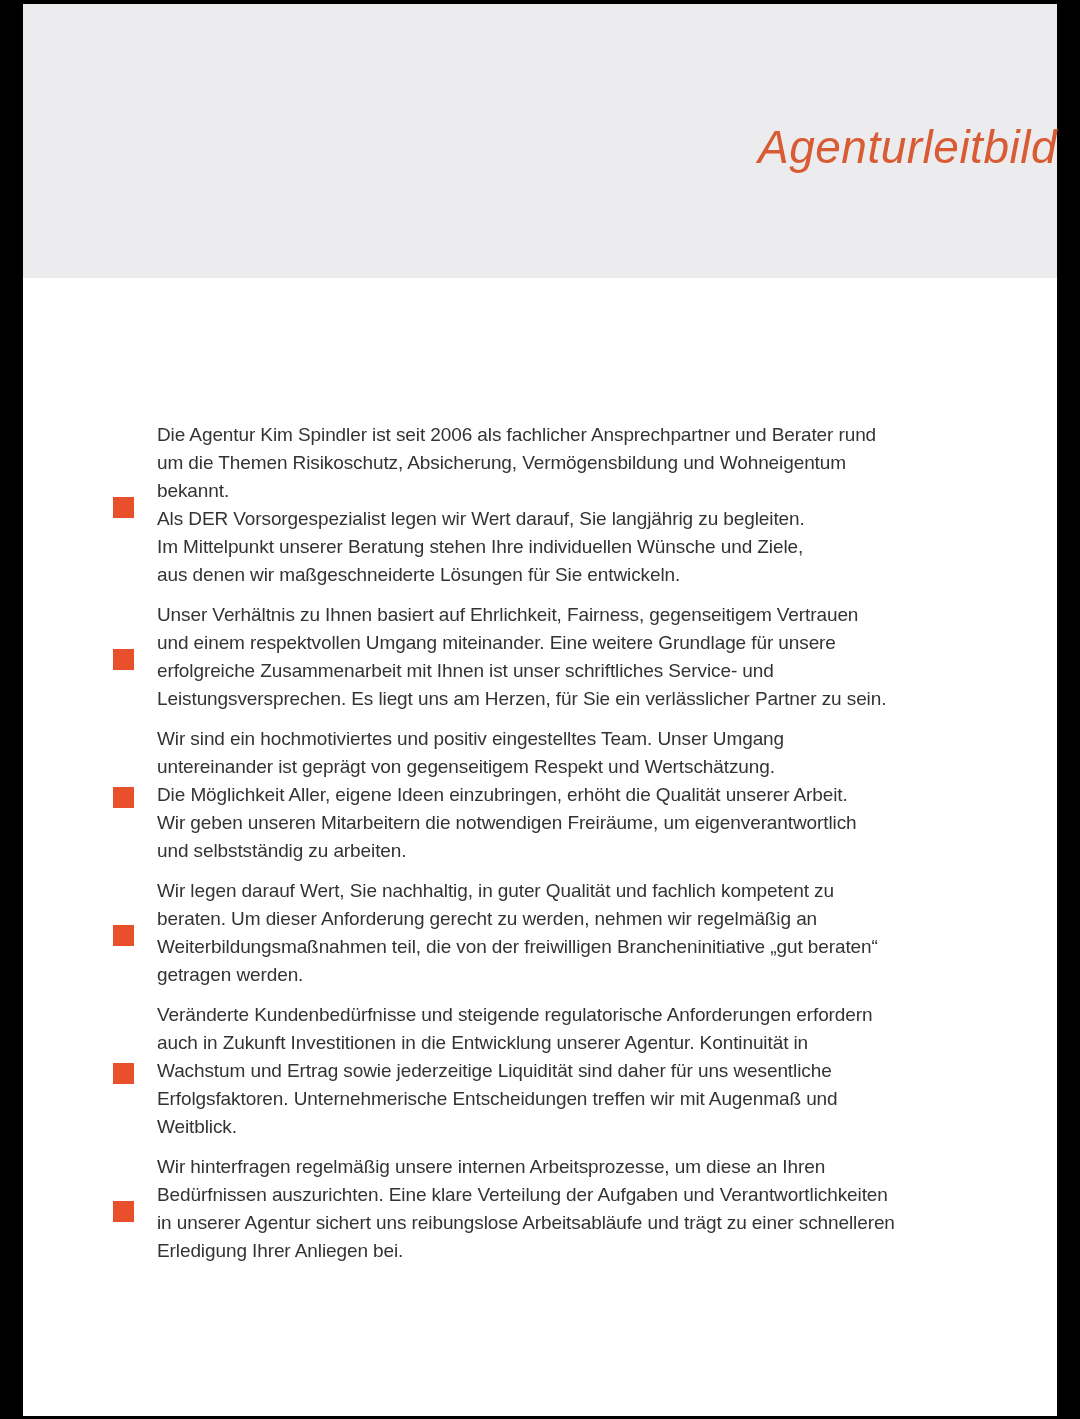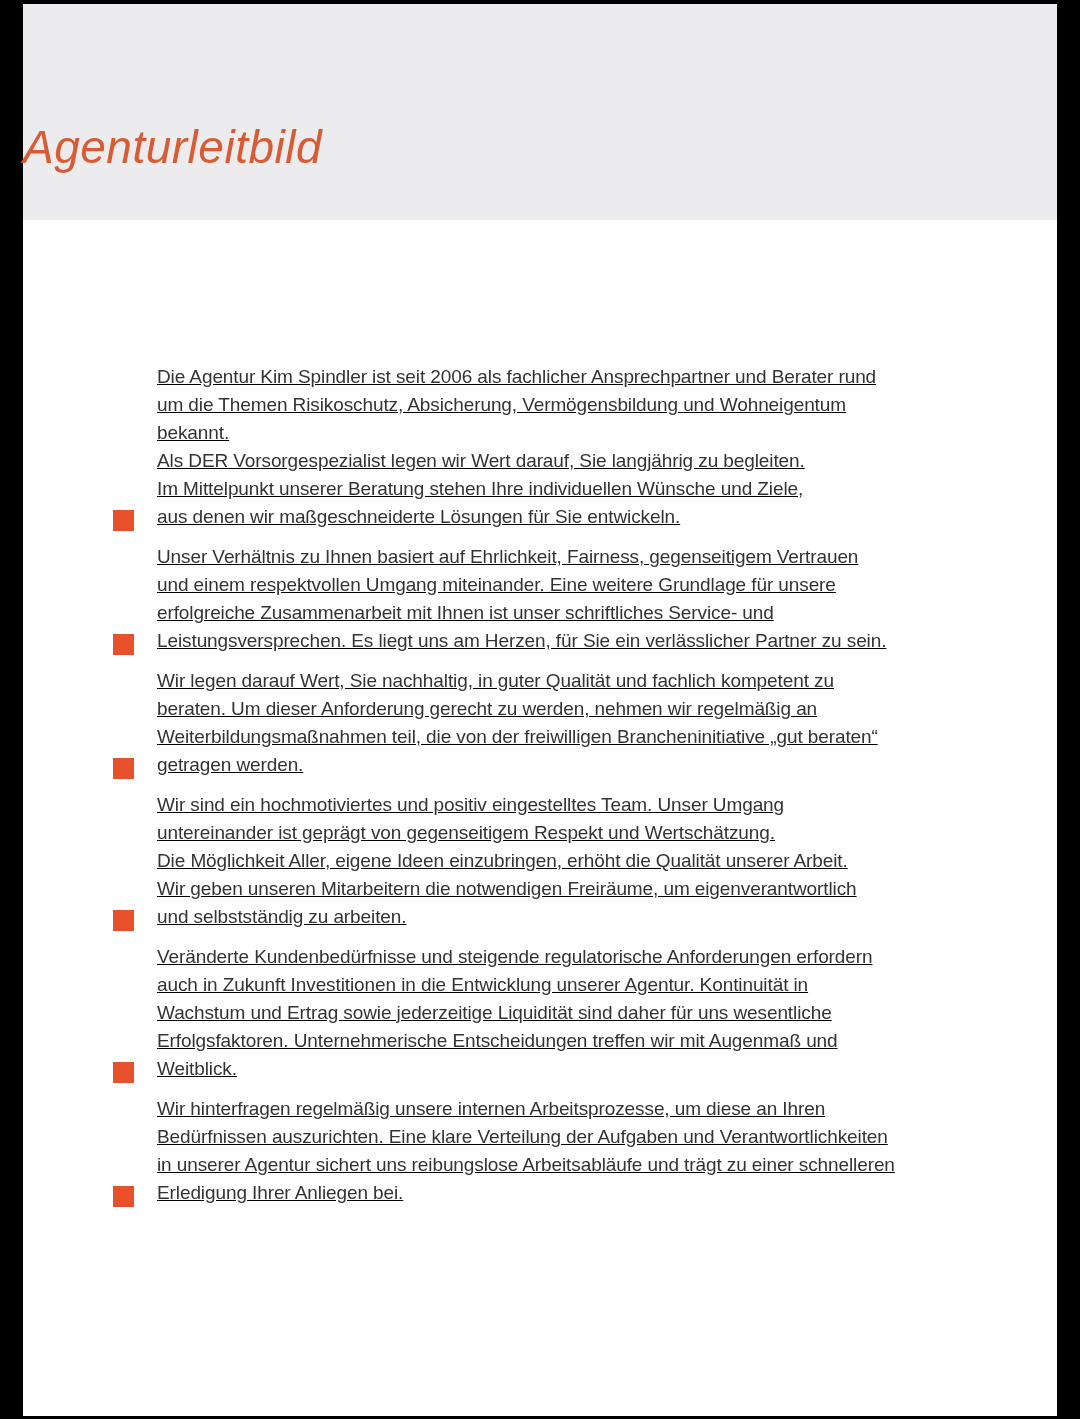--- a/index.html
+++ b/index.html
@@ -12,41 +12,40 @@
   }
   .page {
     position: absolute;
     left: 23px;
     right: 23px;
     top: 4px;
     bottom: 3px;
     background: #ffffff;
   }
   .band {
-    height: 216px;
+    height: 274px;
     background: #ECECEE;
-    text-align: left;
+    text-align: right;
   }
   .title {
     display: inline-block;
     padding-top: 116px;
     font-size: 46px;
     font-weight: 400;
     font-style: italic;
     letter-spacing: 0.5px;
     color: #D95B33;
   }
   .content {
     padding: 143px 0 0 90px;
   }
   .para {
     display: flex;
-    align-items: flex-end;
+    align-items: center;
     margin-bottom: 12px;
-    text-decoration: underline;
   }
   .bullet {
     flex: 0 0 auto;
     width: 21px;
     height: 21px;
     background: #E8502B;
     margin-top: 4px;
     margin-right: 23px;
   }
   .ptext {
@@ -82,33 +81,33 @@
     <div class="para">
       <span class="bullet"></span>
       <p class="ptext">Unser Verhältnis zu Ihnen basiert auf Ehrlichkeit, Fairness, gegenseitigem Vertrauen
 und einem respektvollen Umgang miteinander. Eine weitere Grundlage für unsere
 erfolgreiche Zusammenarbeit mit Ihnen ist unser schriftliches Service- und
 Leistungsversprechen. Es liegt uns am Herzen, für Sie ein verlässlicher Partner zu sein.</p>
     </div>
 
     <div class="para">
       <span class="bullet"></span>
-      <p class="ptext">Wir legen darauf Wert, Sie nachhaltig, in guter Qualität und fachlich kompetent zu
-beraten. Um dieser Anforderung gerecht zu werden, nehmen wir regelmäßig an
-Weiterbildungsmaßnahmen teil, die von der freiwilligen Brancheninitiative „gut beraten“
-getragen werden.</p>
-    </div>
-
-    <div class="para">
-      <span class="bullet"></span>
       <p class="ptext">Wir sind ein hochmotiviertes und positiv eingestelltes Team. Unser Umgang
 untereinander ist geprägt von gegenseitigem Respekt und Wertschätzung.
 Die Möglichkeit Aller, eigene Ideen einzubringen, erhöht die Qualität unserer Arbeit.
 Wir geben unseren Mitarbeitern die notwendigen Freiräume, um eigenverantwortlich
 und selbstständig zu arbeiten.</p>
+    </div>
+
+    <div class="para">
+      <span class="bullet"></span>
+      <p class="ptext">Wir legen darauf Wert, Sie nachhaltig, in guter Qualität und fachlich kompetent zu
+beraten. Um dieser Anforderung gerecht zu werden, nehmen wir regelmäßig an
+Weiterbildungsmaßnahmen teil, die von der freiwilligen Brancheninitiative „gut beraten“
+getragen werden.</p>
     </div>
 
     <div class="para">
       <span class="bullet"></span>
       <p class="ptext">Veränderte Kundenbedürfnisse und steigende regulatorische Anforderungen erfordern
 auch in Zukunft Investitionen in die Entwicklung unserer Agentur. Kontinuität in
 Wachstum und Ertrag sowie jederzeitige Liquidität sind daher für uns wesentliche
 Erfolgsfaktoren. Unternehmerische Entscheidungen treffen wir mit Augenmaß und
 Weitblick.</p>
     </div>

